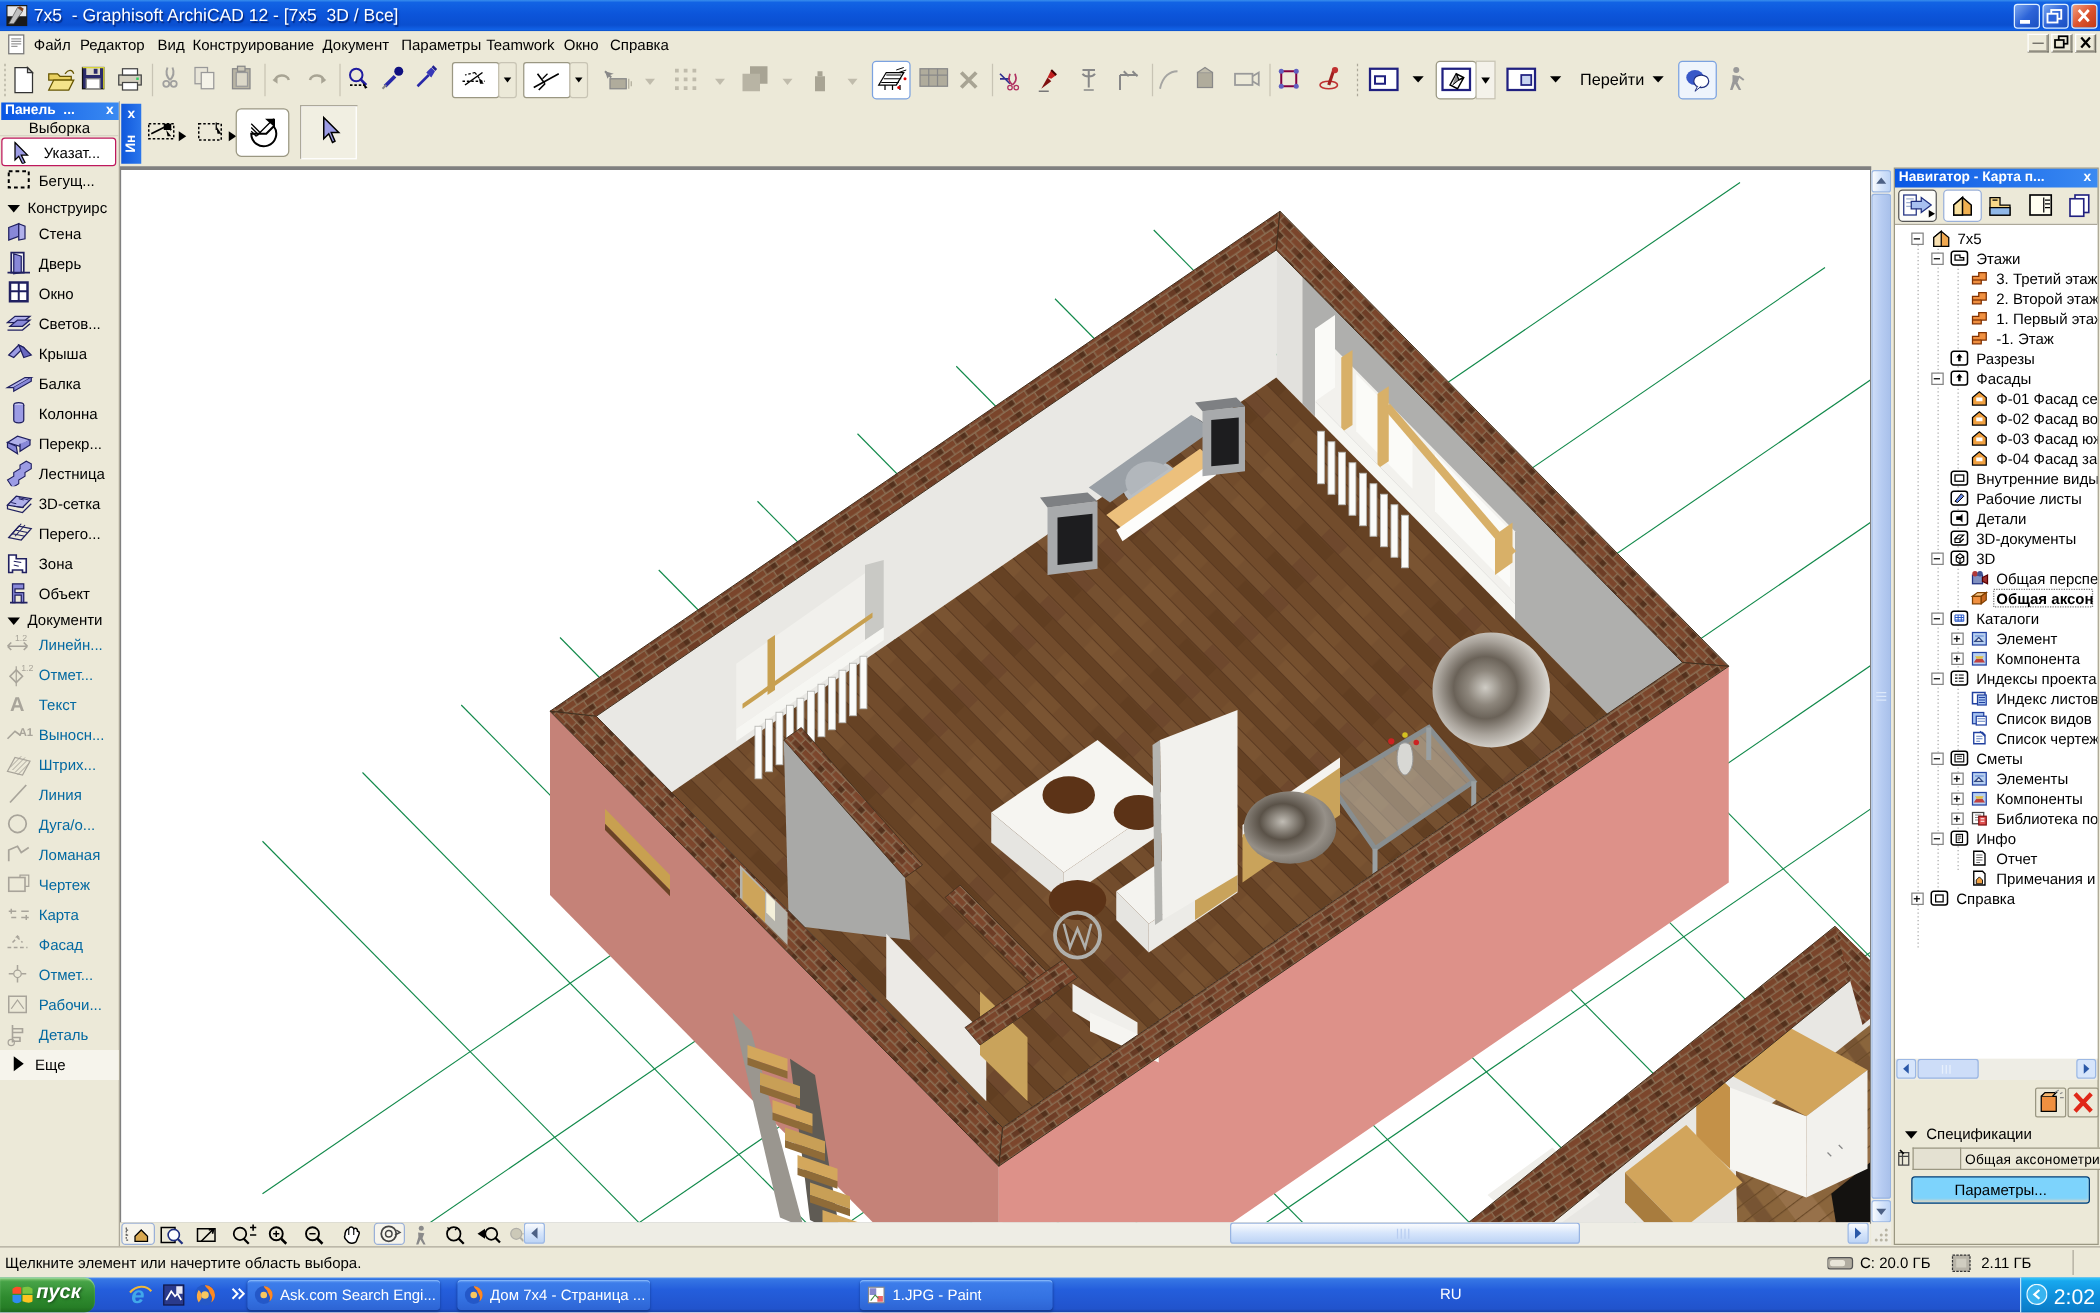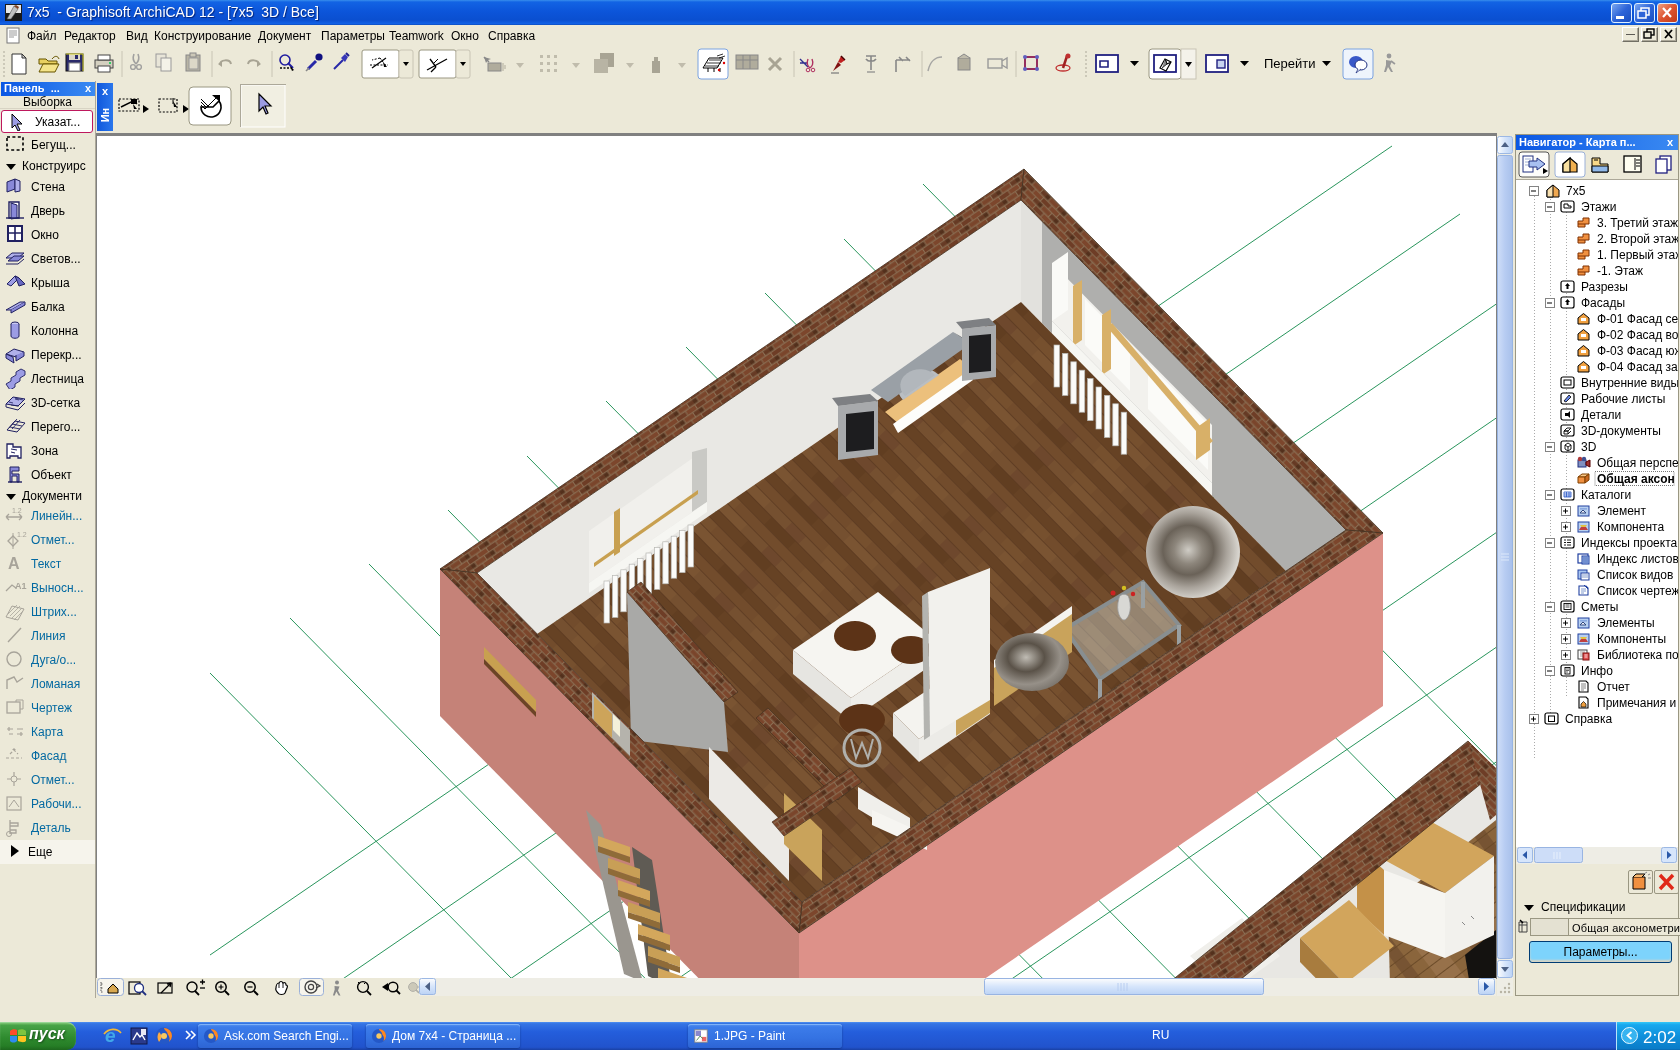--- a/index.html
+++ b/index.html
@@ -1277,20 +1277,32 @@
       <span style="position:absolute;left:28px">Спецификации</span>
     </div>
     <svg class="abs" style="left:4px;top:786px" width="14" height="16">
         <path d="M2 3 h8 v10 h-8 z M2 6 h8 M5 3 v10" stroke="#444" fill="none"></path>
         <path d="M3 1 l3 3" stroke="#000" stroke-width="1.4"></path>
       </svg>
     <div class="abs" style="left:17px;top:785px;width:38px;height:18px;background:#e4e1d2;border:1px solid #9a9782;border-right:none"></div>
     <div class="abs" style="left:55px;top:785px;width:112px;height:18px;background:#ece9d8;border:1px solid #9a9782;border-right:none;font-size:11px;padding:3px 0 0 3px;white-space:nowrap;letter-spacing:0.2px">Общая аксонометрия</div>
     <div class="abs" style="left:16px;top:808px;width:143px;height:22px;background:#7dd3fc;border:1px solid #003c74;border-radius:3px;text-align:center;font-size:12px;padding-top:3px;box-shadow:inset 0 -2px 2px #d8d4c4">Параметры...</div>
   </div>
+  <div id="statusbar" class="abs">
+    <div class="abs" style="left:4px;top:5px">Щелкните элемент или начертите область выбора.</div>
+    <svg class="abs" style="left:1462px;top:4px" width="200" height="17">
+      <rect x="0" y="4" width="20" height="9" rx="2" fill="#b0aca0" stroke="#555"></rect>
+        <rect x="2" y="6" width="12" height="5" rx="2" fill="#e8e5d8"></rect>
+      <rect x="100" y="2" width="14" height="13" fill="#b8b4a8" stroke="#333" stroke-dasharray="2 1"></rect>
+        <rect x="103" y="5" width="8" height="7" fill="#d0cdc0"></rect>
+    </svg>
+    <div class="abs" style="left:1488px;top:5px">C: 20.0 ГБ</div>
+    <div class="abs" style="left:1585px;top:5px">2.11 ГБ</div>
+    <div class="abs" style="left:1658px;top:2px;width:1px;height:20px;background:#aca899"></div>
+  </div>
   <div id="taskbar" class="abs">
     <div class="abs" style="left:0;top:0;width:76px;height:28px;border-radius:0 9px 9px 0;background:linear-gradient(#8ed07e 0%,#47a347 12%,#2f8b2f 55%,#267e26 85%,#1d671d 100%);box-shadow:inset 0 1px 1px #9ad89a">
       <svg class="abs" style="left:9px;top:5px" width="18" height="18" viewBox="0 0 18 18">
         <path d="M1 4 C3 2 6 2 8 3 L8 8 L1 8 Z" fill="#ff4d2a"></path>
           <path d="M9 3 C12 2 15 2 17 4 L17 8 L9 8 Z" fill="#7dc540"></path>
         <path d="M1 9 L8 9 L8 14 C6 16 3 16 1 14 Z" fill="#2f8cf0"></path>
           <path d="M9 9 L17 9 L17 14 C15 16 12 15 9 14 Z" fill="#ffc420"></path>
       </svg>
       <div class="abs" style="left:29px;top:3px;color:#fff;font-size:16px;font-weight:bold;font-style:italic;text-shadow:1px 1px 2px #1a4f1a">пуск</div>
     </div>

